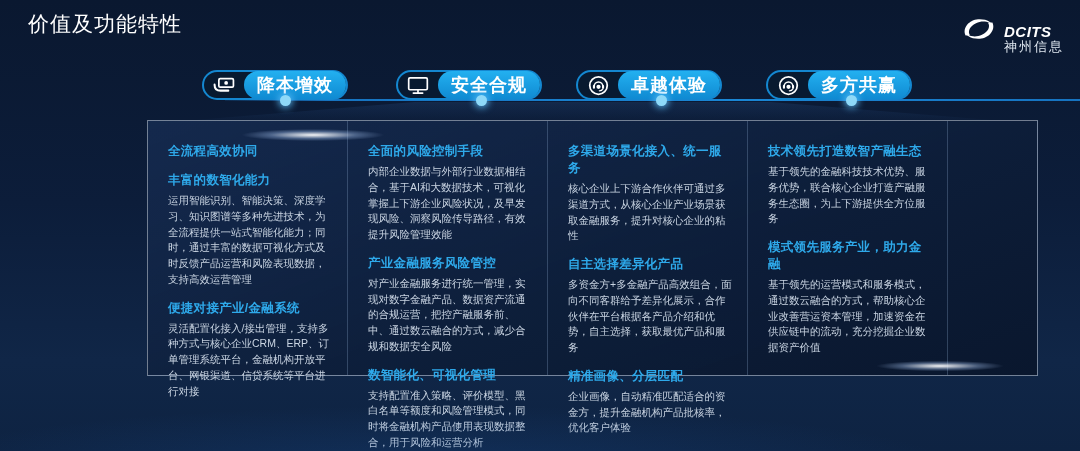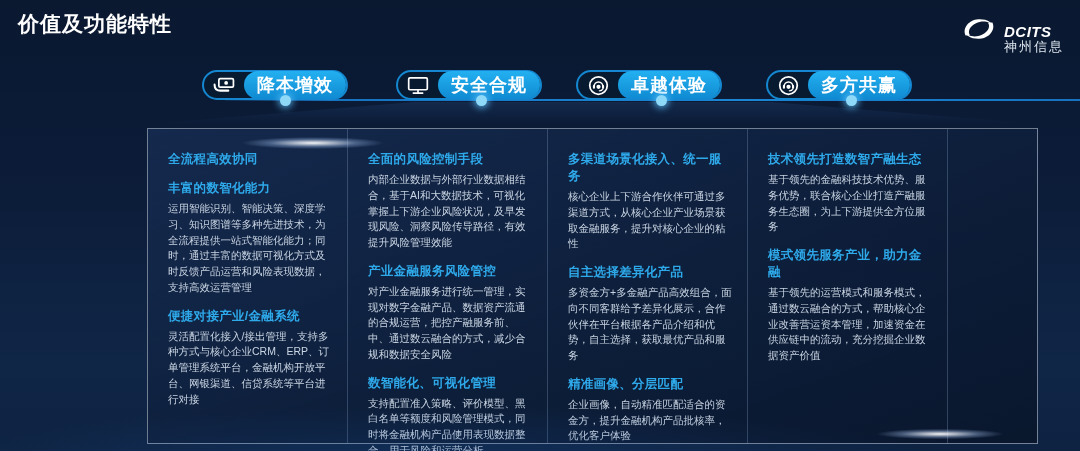--- a/index.html
+++ b/index.html
@@ -10,22 +10,22 @@
     position:relative; width:1080px; height:451px; overflow:hidden;
     background:linear-gradient(180deg,#0a1830 0%, #0c1d3a 45%, #102647 80%, #0e2342 100%);
   }
   .stage::after{
     content:""; position:absolute; left:0; right:0; bottom:0; height:90px;
     background:radial-gradient(ellipse 70% 100% at 40% 120%, rgba(30,90,170,0.25), transparent 70%);
     pointer-events:none;
   }
 
   .page-title{
-    position:absolute; left:18px; top:10px;
-    font-size:21px; font-weight:bold; color:#ffffff; letter-spacing:1px;
+    position:absolute; left:28px; top:10px;
+    font-size:21px; font-weight:normal; color:#ffffff; letter-spacing:1px;
   }
 
   
   .logo{ position:absolute; right:16px; top:8px; display:flex; align-items:center; gap:6px; }
   .logo-text{ display:flex; flex-direction:column; line-height:1.05; }
   .logo-brand{ color:#ffffff; font-weight:bold; font-style:italic; font-size:15px; letter-spacing:0.5px;margin-top:16px; }
   .logo-company{ color:#dfe7f0; font-size:13px; letter-spacing:2px; }
 
   
   .tab-line{
@@ -50,21 +50,21 @@
     color:#ffffff; font-weight:bold; font-size:18px; letter-spacing:1px;
     white-space:nowrap;
   }
   .tab-dot{
     position:absolute; top:95px; width:11px; height:11px; border-radius:50%;
     background:#8ed9f8; box-shadow:0 0 7px 2px rgba(90,190,250,0.8);
   }
 
   
   .panel{
-    position:absolute; left:147px; top:128px; width:891px; height:316px;
+    position:absolute; left:147px; top:120px; width:891px; height:256px;
     border:1px solid rgba(200,212,225,0.55);
     background:linear-gradient(160deg, rgba(26,50,92,0.60) 0%, rgba(13,30,58,0.92) 55%, rgba(9,22,44,0.95) 100%);
     display:flex;
   }
   .flare{ position:absolute; pointer-events:none;
     background:radial-gradient(ellipse closest-side, rgba(255,255,255,0.95), rgba(180,210,255,0.35) 45%, transparent 75%); }
   .flare.tl{ left:70px; top:6px; width:190px; height:16px; }
   .flare.br{ right:12px; bottom:2px; width:170px; height:14px; }
 
   .col{

